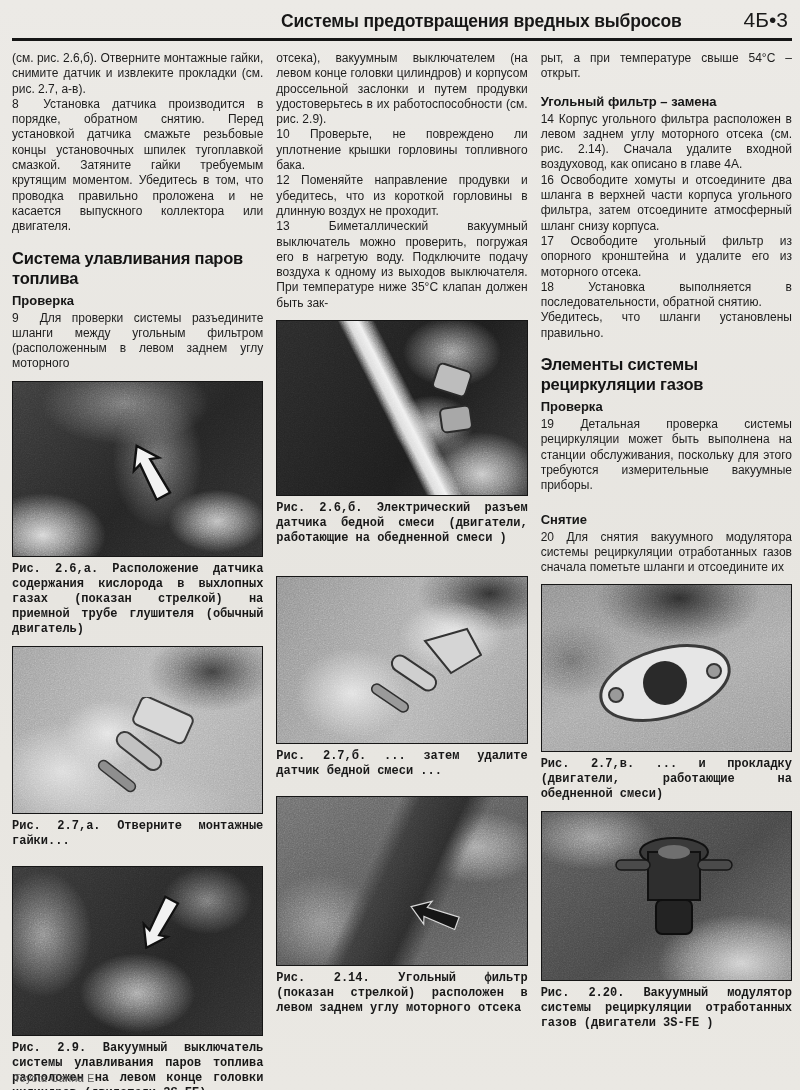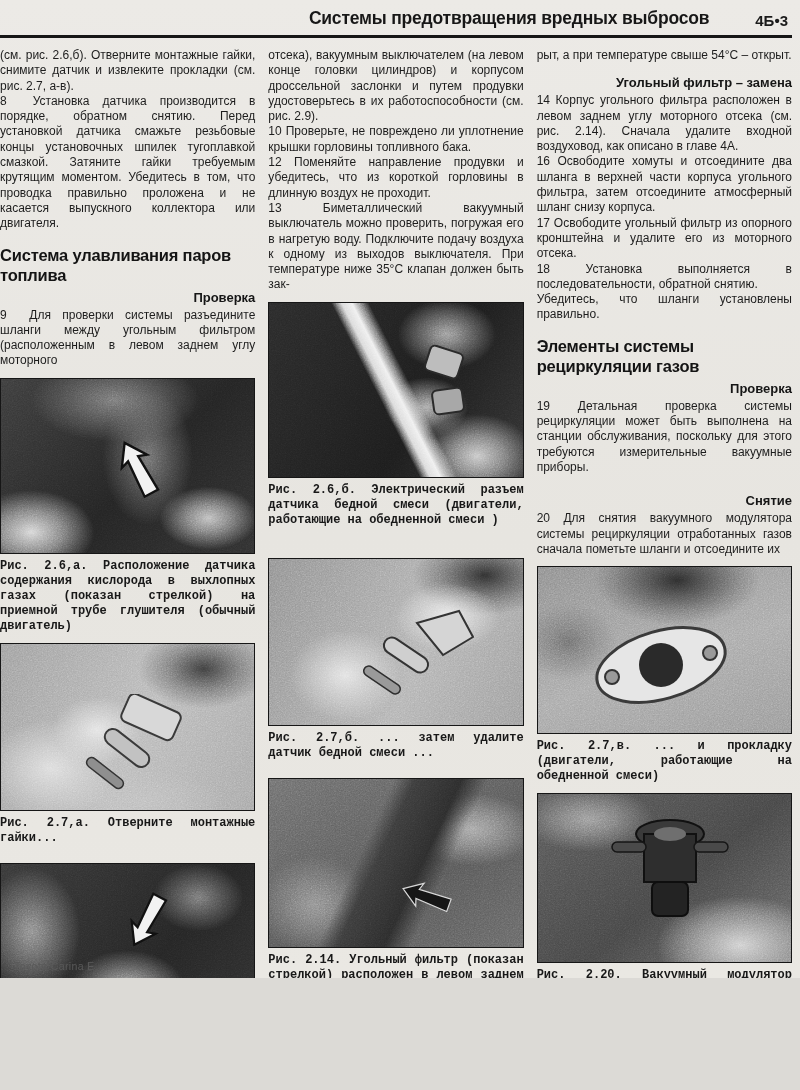--- a/index.html
+++ b/index.html
@@ -2,37 +2,37 @@
 <html lang="ru"><head>
 <meta charset="utf-8">
 <style>
   * { margin:0; padding:0; box-sizing:border-box; }
   html,body { width:800px; height:1090px; }
   body{
     font-family:"Liberation Sans","DejaVu Sans",sans-serif;
     background:#dcdad6;
   }
   .page{
-    position:relative; width:800px; height:978px;
+    position:relative; width:800px; height:1090px;
     background:linear-gradient(180deg,#eceae6 0%,#e7e5e0 55%,#eae8e3 100%);
-    padding:6px 8px 0 0; overflow:hidden; color:#1b1b1b;
+    padding:6px 8px 0 12px; overflow:hidden; color:#1b1b1b;
   }
   
   .hdr{ display:flex; align-items:flex-end; padding:2px 2px 6px 2px;
         border-bottom:3px solid #161616; }
   .hdr .sp{ flex:1; }
   .hdr-title{ font-size:17.5px; font-weight:600; letter-spacing:-0.2px; color:#171717;}
-  .hdr-page{ font-size:15px; font-weight:700; margin-left:46px; margin-right:2px; white-space:nowrap;}
+  .hdr-page{ font-size:21px; font-weight:400; margin-left:62px; margin-right:2px; white-space:nowrap;}
   
   .cols{ display:flex; gap:13px; margin-top:10px; }
   .col{ width:258px; }
   p.body{ font-size:12px; line-height:15.3px; text-align:justify; color:#1d1d1d; }
   h2.sec{ font-size:16.5px; font-weight:700; line-height:20px;
           margin:13px 0 5px 0; color:#141414; letter-spacing:-0.2px;}
-  h3.sub{ font-size:13px; font-weight:700; margin:4px 0 3px 0; color:#161616;text-align:right;}
+  h3.sub{ font-size:13px; font-weight:700; margin:4px 0 3px 0; color:#161616;}
   .gap8{ height:8px; } .gap14{ height:14px; }
   
   .photo{ position:relative; border:1px solid #161616; overflow:hidden;
           margin:9px 0 5px 0; background-color:#555; }
   .h176{height:176px;} .h168{height:168px;} .h170{height:170px;}
   .grain{ position:absolute; inset:0; width:100%; height:100%;
           opacity:.55; mix-blend-mode:overlay; pointer-events:none;}
   .arrow{ position:absolute; }
   
   .ph-26a{ background:

